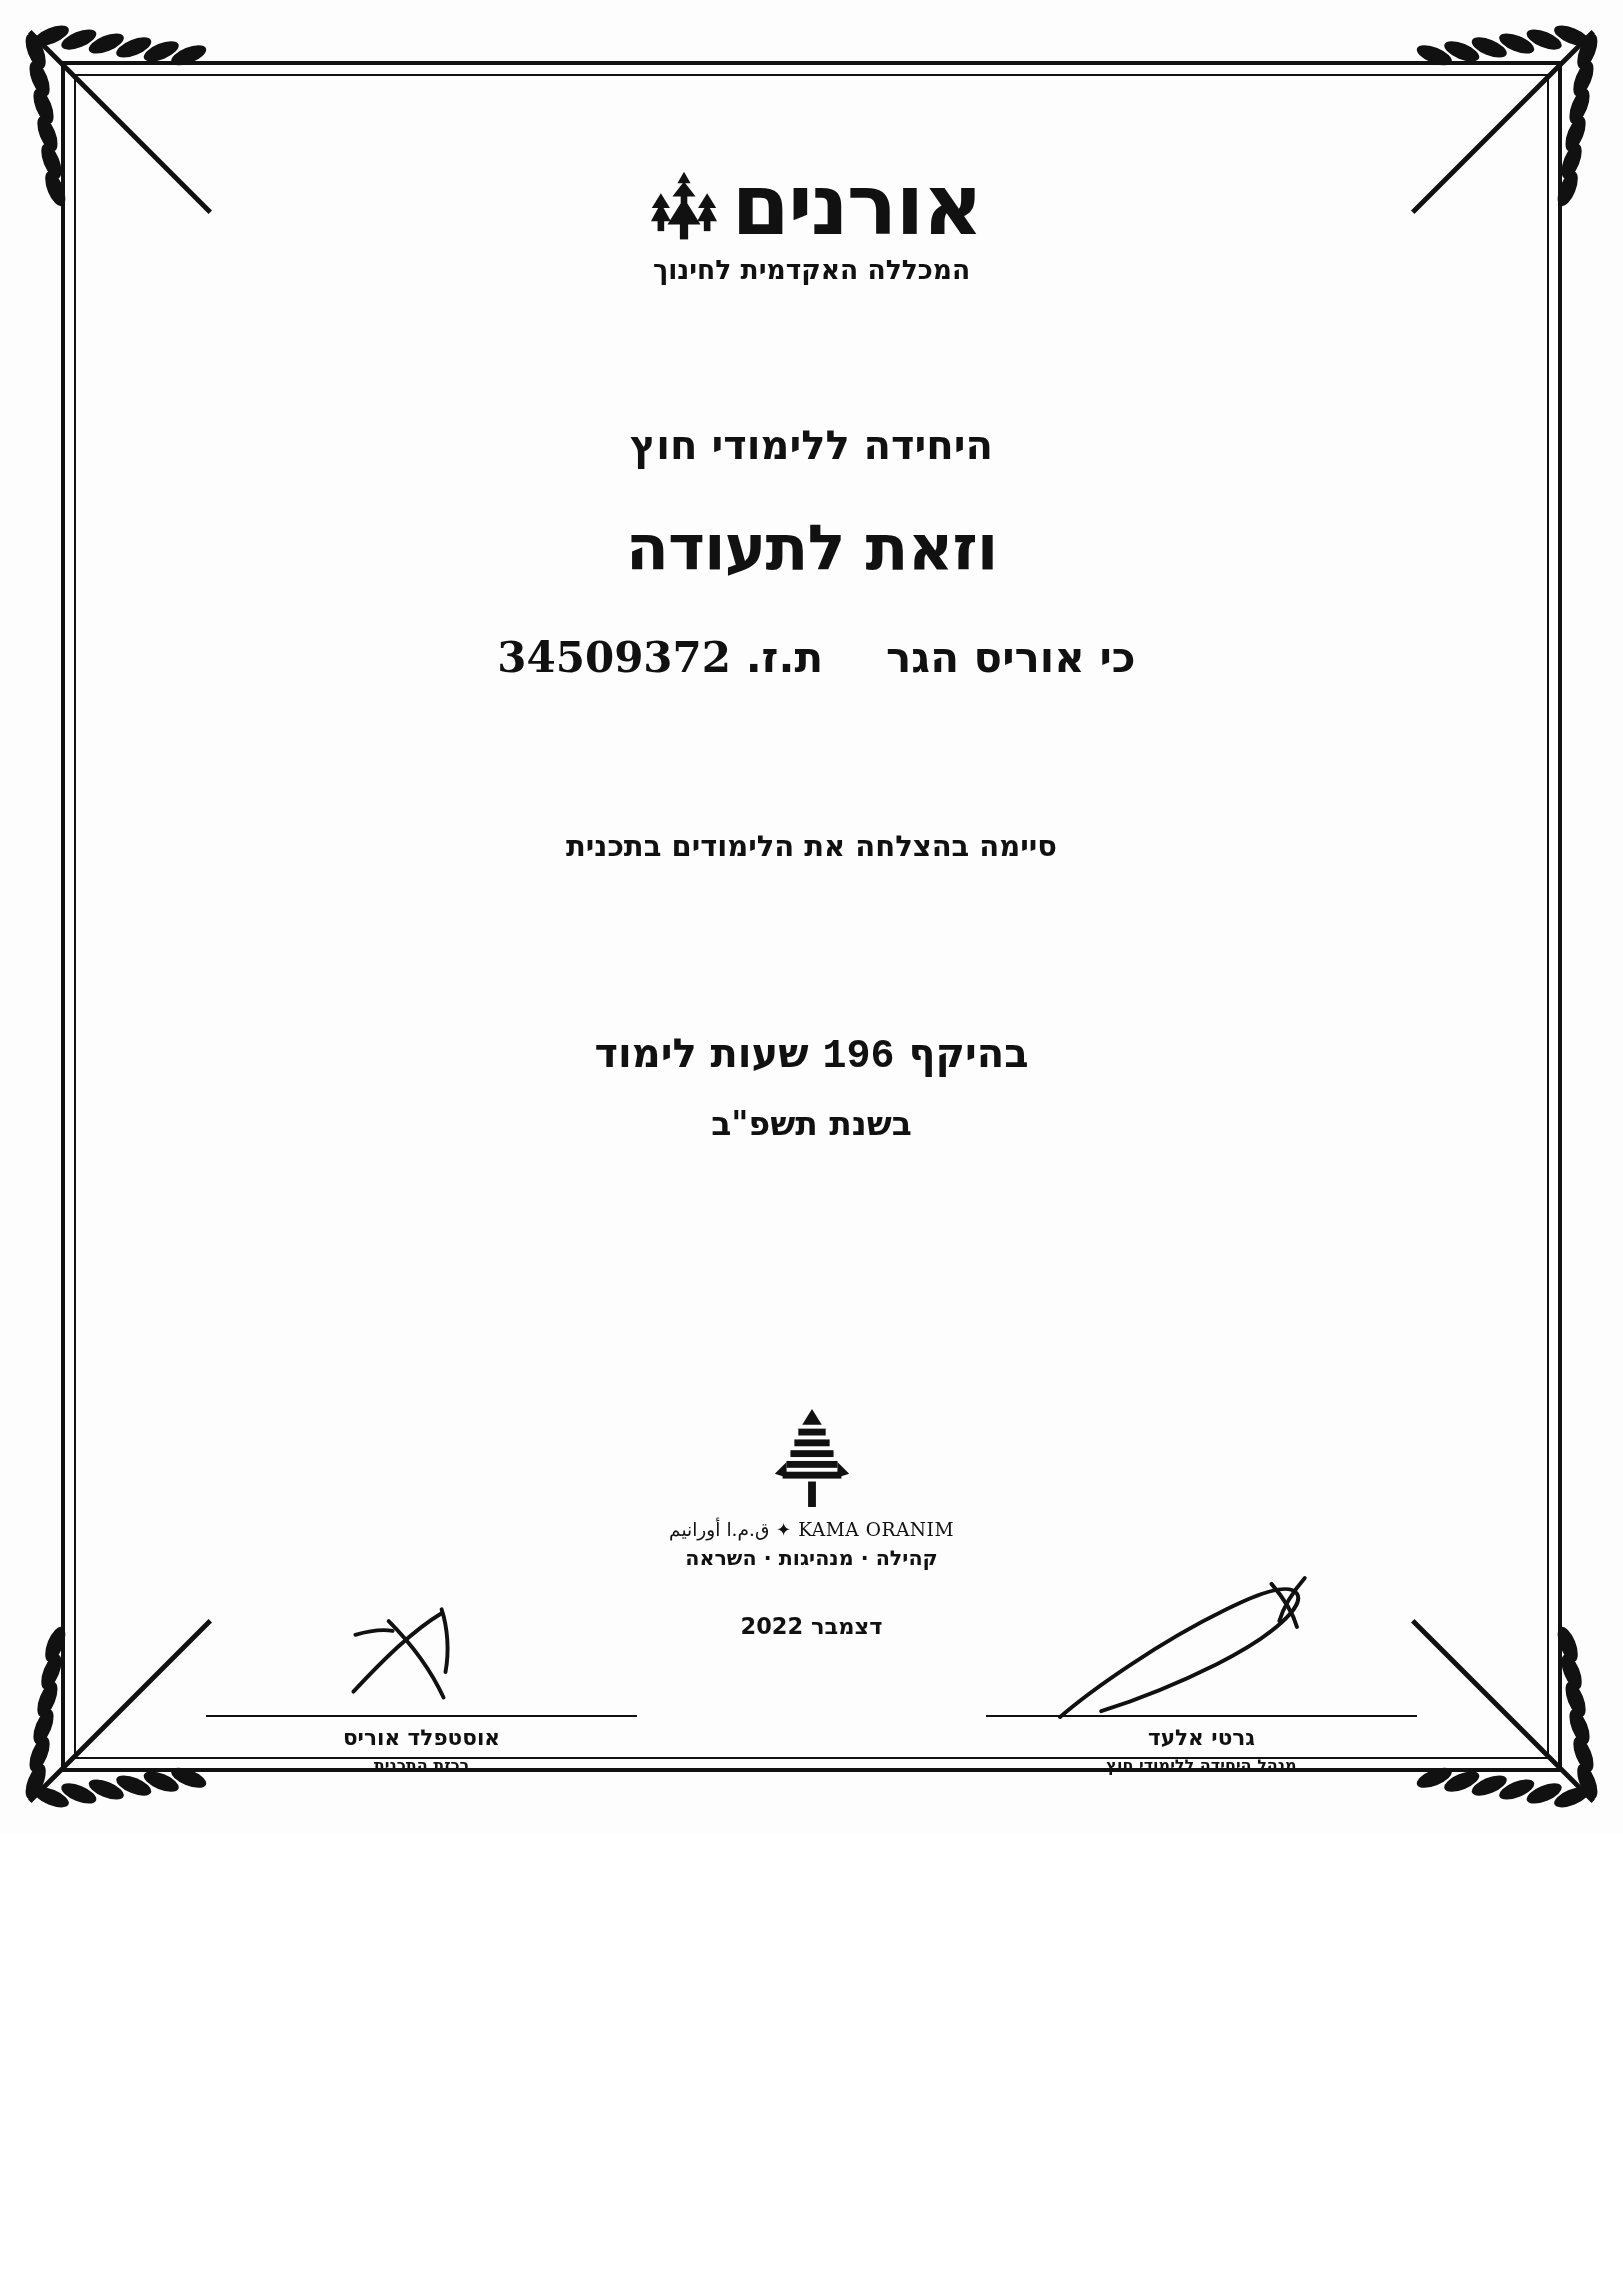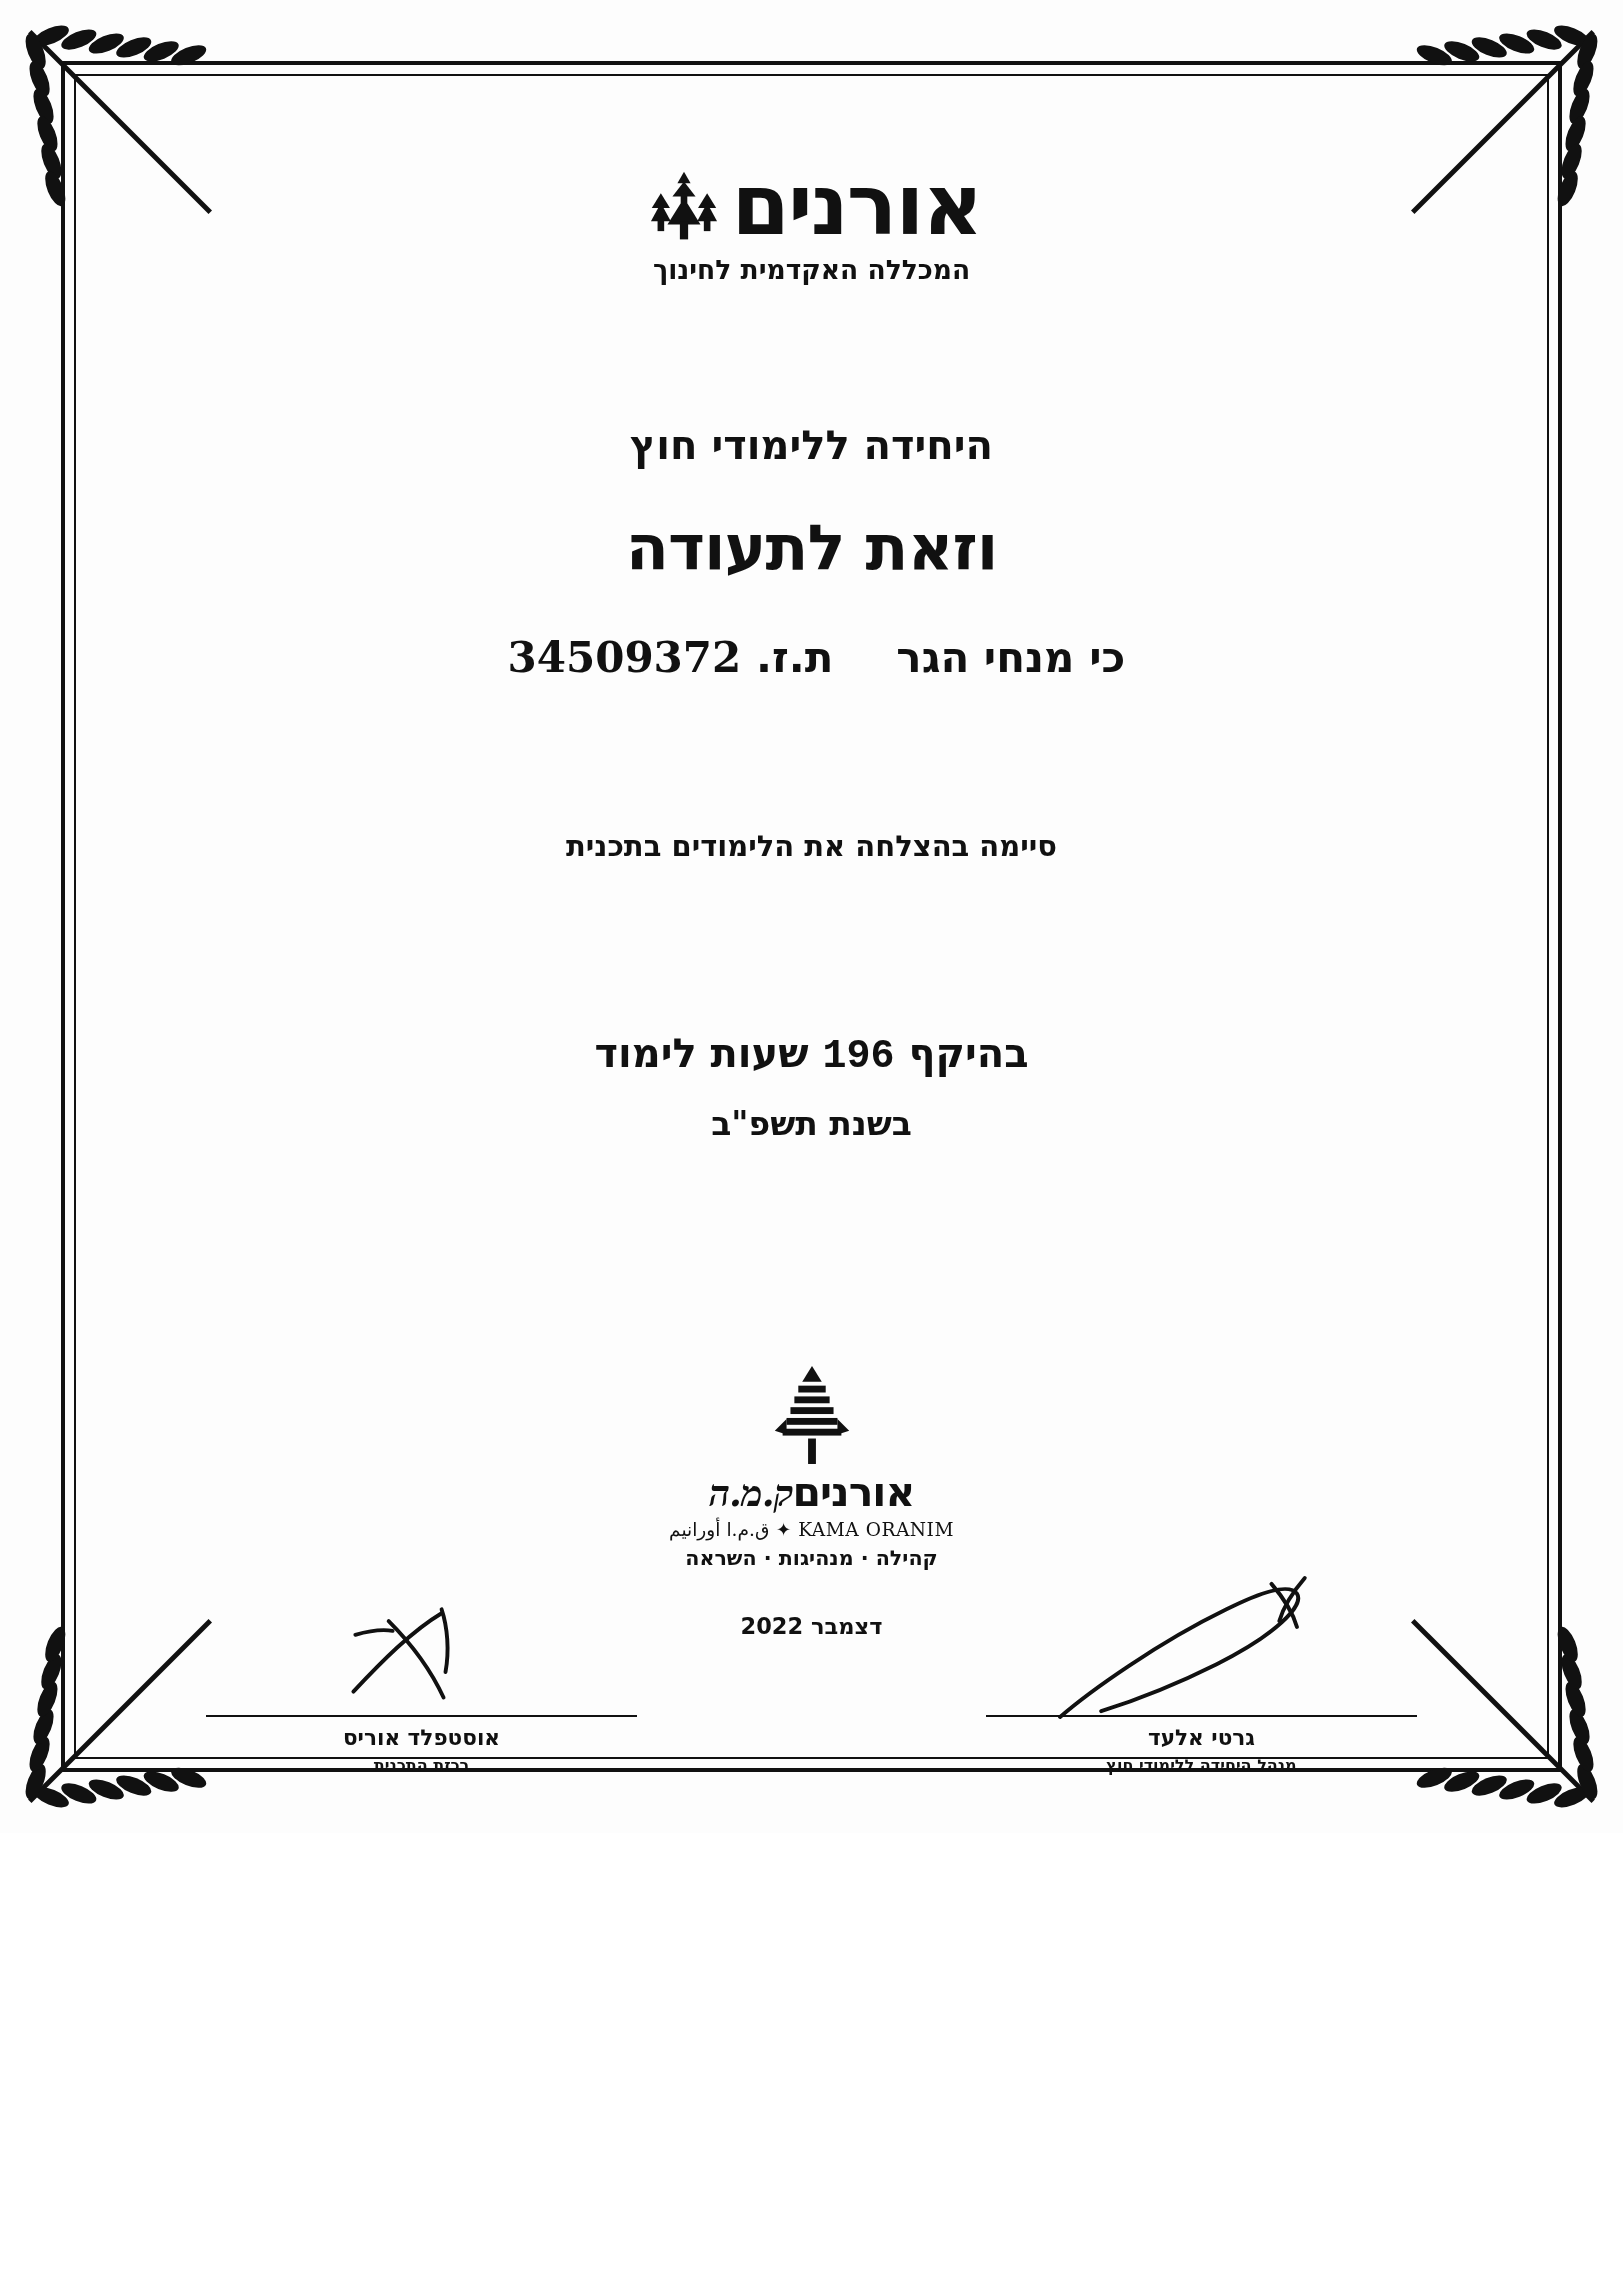--- a/index.html
+++ b/index.html
@@ -382,21 +382,21 @@
         </svg>
       </div>
       <div class="logo-sub">המכללה האקדמית לחינוך</div>
     </div>
 
     <div class="unit-line">היחידה ללימודי חוץ</div>
 
     <div class="title-big">וזאת לתעודה</div>
 
     <div class="person-row">
-      <div class="person-name">כי מנחי הגר</div>
+      <div class="person-name">כי אוריס הגר</div>
       <div class="person-id">
         <span>ת.ז.</span>
         <span class="idnum">34509372</span>
       </div>
     </div>
 
     <div class="completed-line">סיימה  בהצלחה את הלימודים בתכנית</div>
 
     <div class="hours-line">
       <span>בהיקף</span>
@@ -446,23 +446,20 @@
           <rect x="34" y="24" width="28" height="7"></rect>
           <rect x="30" y="35" width="36" height="7"></rect>
           <rect x="26" y="46" width="44" height="7"></rect>
           <rect x="22" y="57" width="52" height="7"></rect>
           <rect x="18" y="68" width="60" height="7"></rect>
           <rect x="44" y="78" width="8" height="26"></rect>
           <path d="M10 70 L22 58 L22 74 Z"></path>
           <path d="M86 70 L74 58 L74 74 Z"></path>
         </g>
       </svg>
-      <div class="kama-word">
-        <span>אורנים</span><span class="kama-prefix">ק.מ.ה</span>
-      </div>
       <div class="kama-latin">KAMA ORANIM ✦ ق.م.ا أورانيم</div>
       <div class="kama-tag">קהילה · מנהיגות · השראה</div>
       <div class="date-line">דצמבר 2022</div>
     </div>
 
   </div>
 </div>
 
 
 </body></html>

